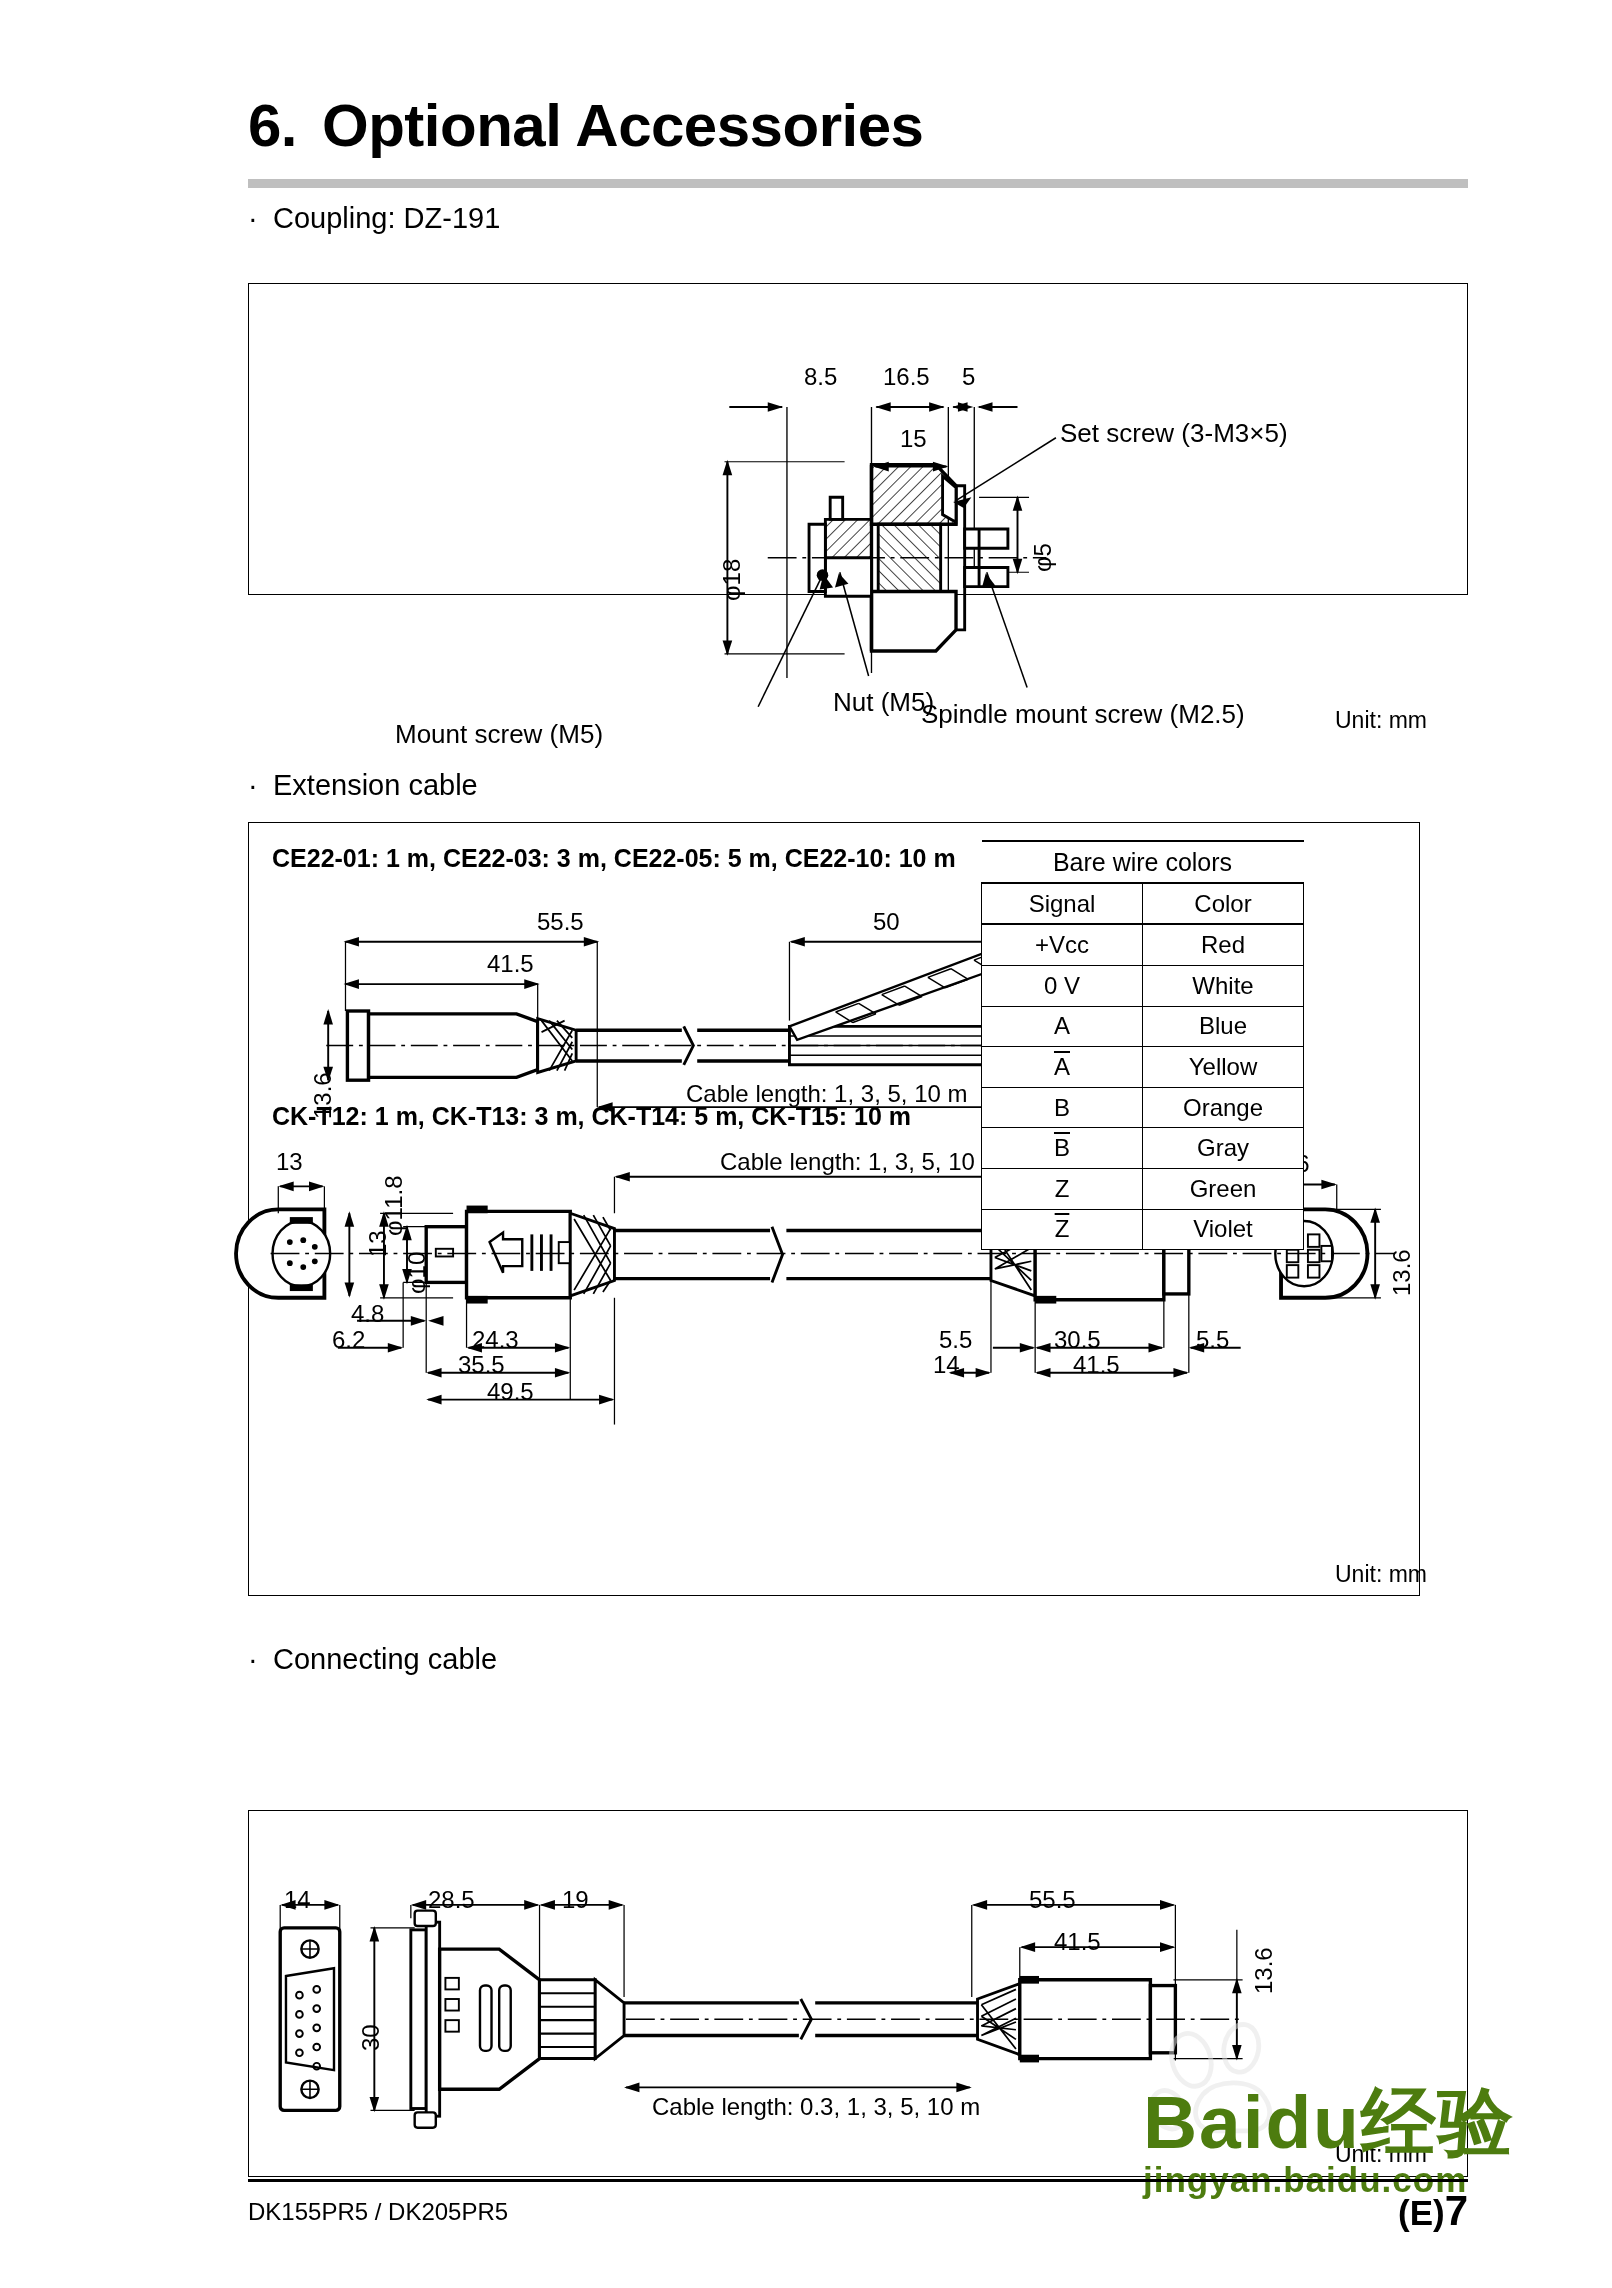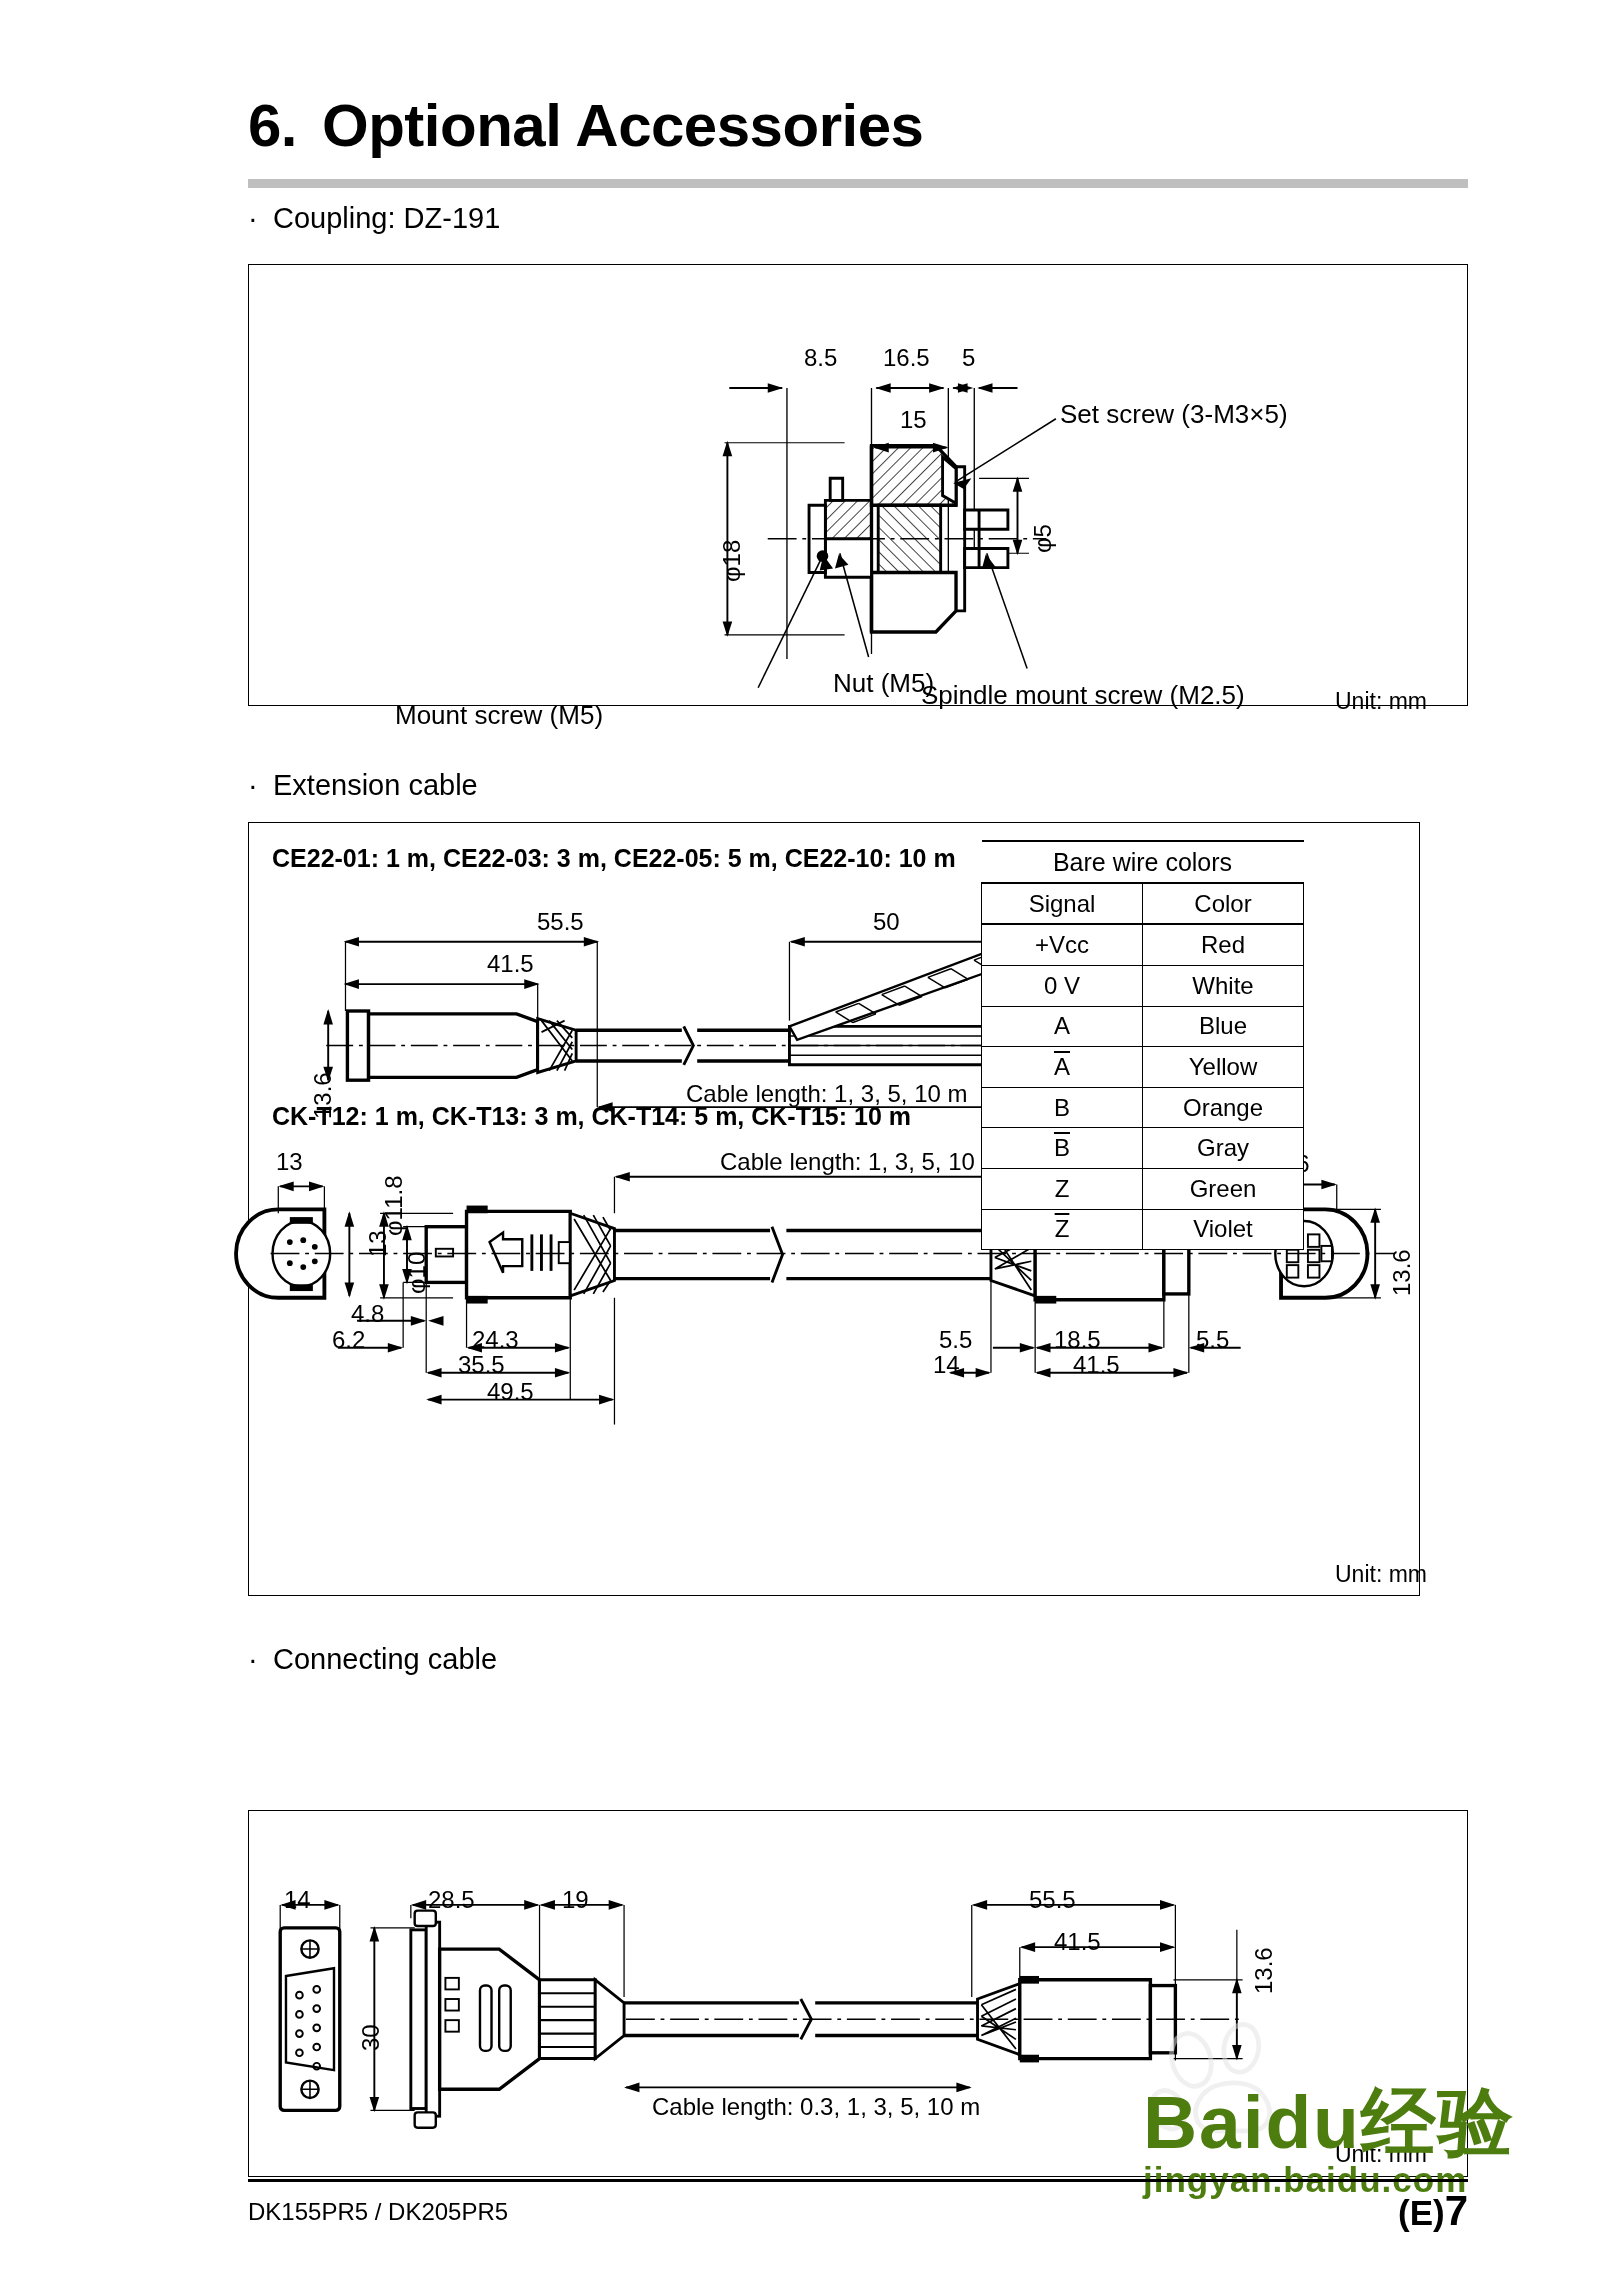--- a/index.html
+++ b/index.html
@@ -106,21 +106,21 @@
 
   <div class="h1">
     <span class="num">6.</span><span>Optional Accessories</span>
   </div>
   <div class="rule"></div>
 
   <div class="bullet" style="left:248px; top:202px;">
     <span class="dot">·</span><span>Coupling: DZ-191</span>
   </div>
 
-  <div class="figbox" style="left:248px; top:264px; width:1220px; height:442px;">
+  <div class="figbox" style="left:248px; top:283px; width:1220px; height:312px;">
 
     <svg width="1220" height="442" viewBox="0 0 1270 460">
 
       <g class="ln" stroke-width="1.4">
         <line x1="560" y1="128" x2="560" y2="410"></line>
         <line x1="648" y1="128" x2="648" y2="405"></line>
         <line x1="728" y1="128" x2="728" y2="355"></line>
         <line x1="755" y1="128" x2="755" y2="300"></line>
       </g>
 
@@ -575,21 +575,21 @@
     <div class="dimtxt vert" style="left:131px; top:413px;">φ11.8</div>
     <div class="dimtxt vert" style="left:154px; top:471px;">φ10</div>
     <div class="dimtxt" style="left:102px; top:477px;">4.8</div>
     <div class="dimtxt" style="left:83px; top:503px;">6.2</div>
     <div class="dimtxt" style="left:223px; top:503px;">24.3</div>
     <div class="dimtxt" style="left:209px; top:528px;">35.5</div>
     <div class="dimtxt" style="left:238px; top:555px;">49.5</div>
     <div class="dimtxt" style="left:471px; top:325px;">Cable length: 1, 3, 5, 10 m</div>
     <div class="dimtxt" style="left:690px; top:503px;">5.5</div>
     <div class="dimtxt" style="left:684px; top:528px;">14</div>
-    <div class="dimtxt" style="left:805px; top:503px;">18.5</div>
+    <div class="dimtxt" style="left:805px; top:503px;">30.5</div>
     <div class="dimtxt" style="left:824px; top:528px;">41.5</div>
     <div class="dimtxt" style="left:947px; top:503px;">5.5</div>
     <div class="dimtxt" style="left:1014px; top:327px;">13.6</div>
     <div class="dimtxt vert" style="left:1139px; top:473px;">13.6</div>
 
     <div class="unit" style="left:1038px; top:738px;">Unit: mm</div>
 
     <table class="wtable" style="left:732px; top:17.3px;">
       <tbody>
         <tr class="capt">

